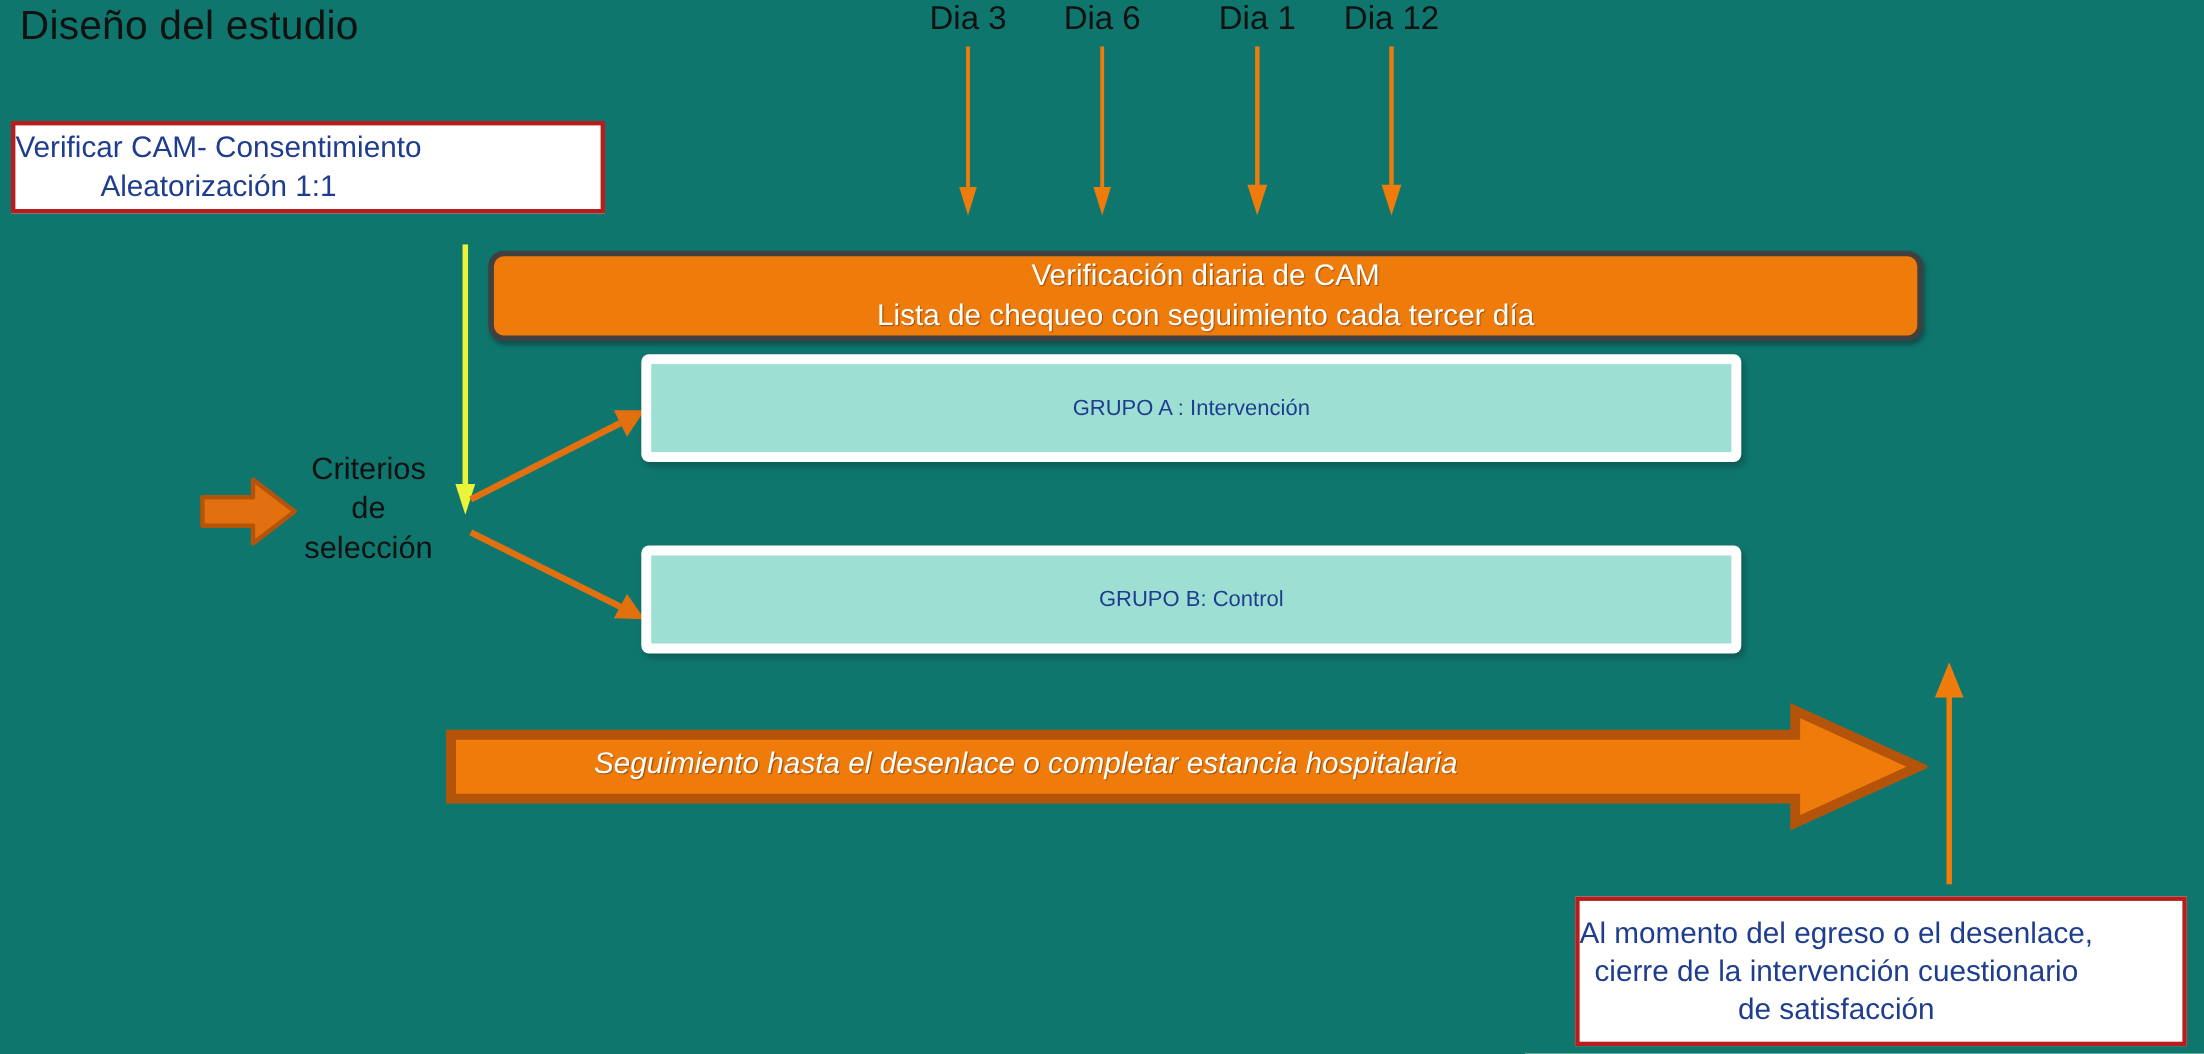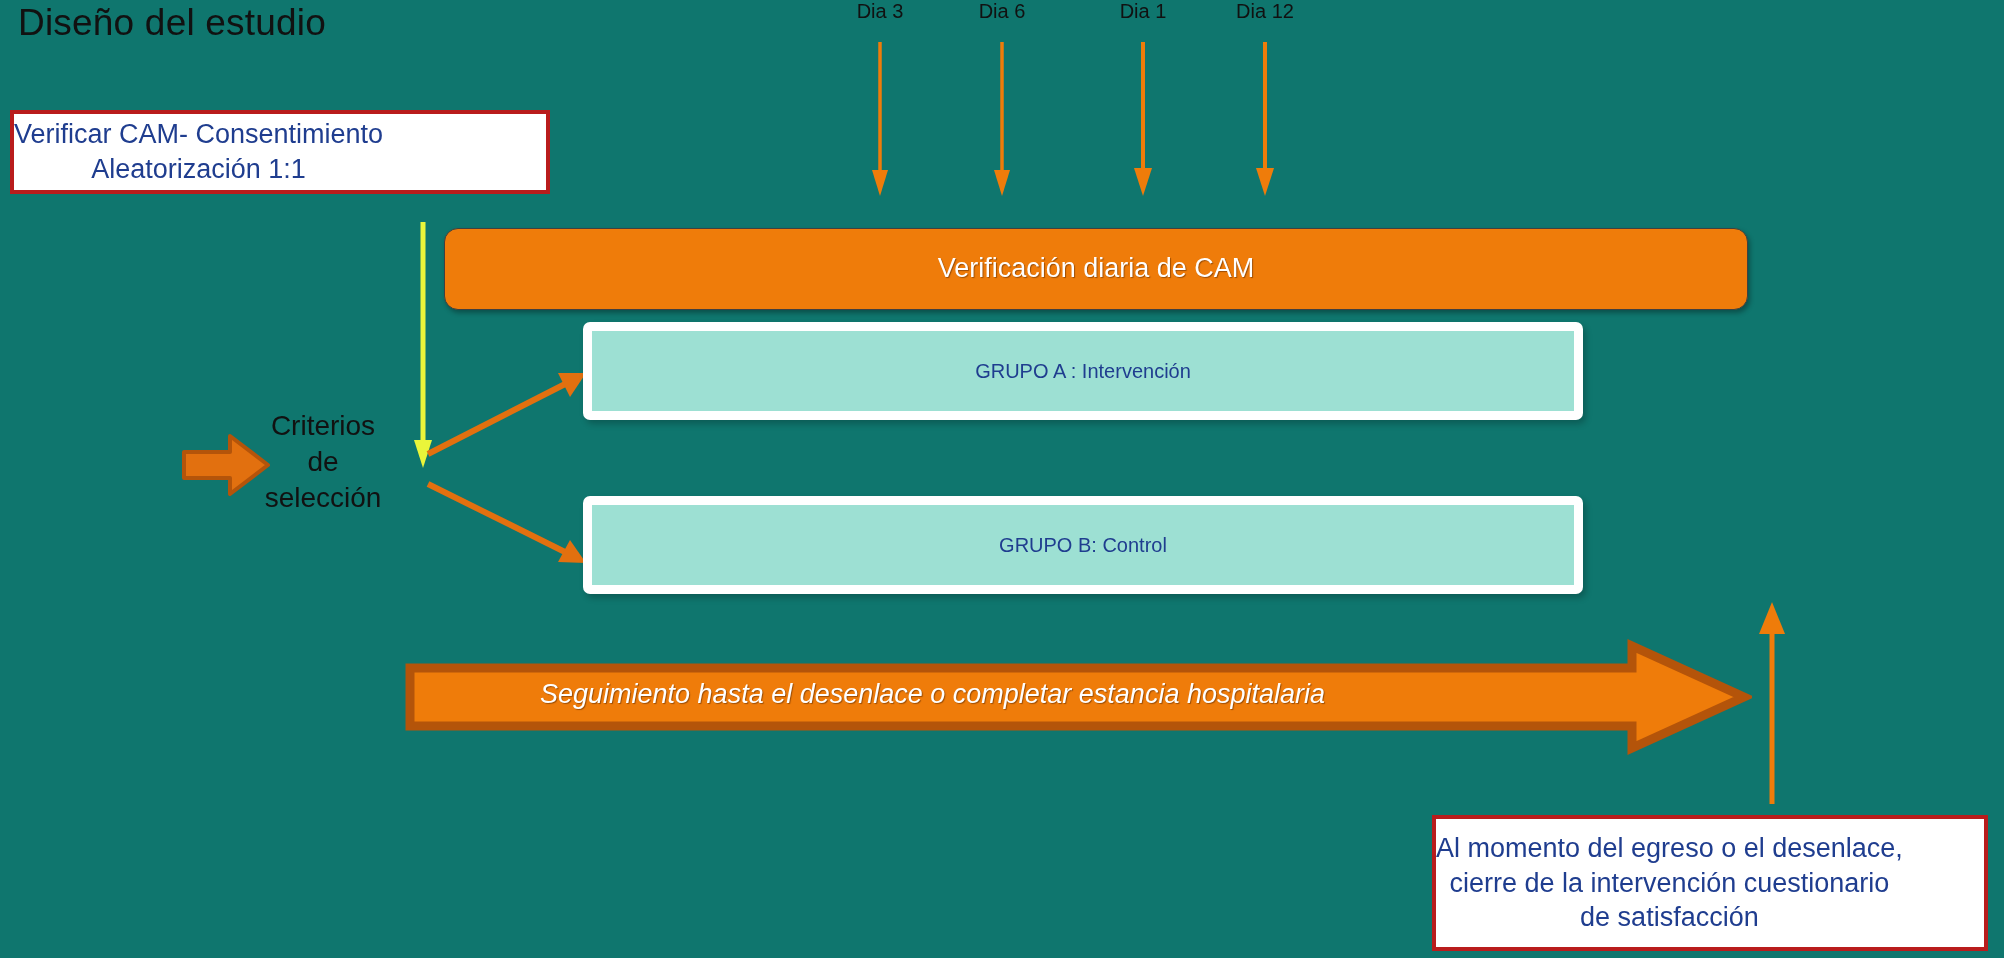--- a/index.html
+++ b/index.html
@@ -53,42 +53,42 @@
     left: 1432px;
     top: 815px;
     width: 556px;
     height: 136px;
     font-size: 27px;
   }
   .callout-line { display: block; white-space: nowrap; }
 
   
   .day-label {
-    font-size: 20px;
+    font-size: 30px;
     color: #111111;
     white-space: nowrap;
     transform: translateX(-50%);
     top: 0px;
   }
   .day-arrow {
     top: 42px;
     height: 154px;
     width: 20px;
     transform: translateX(-50%);
   }
 
   
   #daily-check-banner {
     left: 444px;
     top: 228px;
     width: 1304px;
     height: 82px;
     box-sizing: border-box;
     background: #ef7c0a;
-    border: 1px solid #404040;
+    border: 5px solid #404040;
     border-radius: 14px;
     box-shadow: 2px 3px 5px rgba(0,0,0,0.32);
     display: flex;
     flex-direction: column;
     align-items: center;
     justify-content: center;
     color: #ffffff;
     font-size: 27px;
     line-height: 1.33;
     text-shadow: 1px 1px 1px rgba(90,40,0,0.55);
@@ -122,21 +122,21 @@
   #population-label {
     left: 22px;
     top: 428px;
     width: 145px;
     font-size: 28px;
     color: #111111;
     text-align: center;
     line-height: 1.3;
   }
   #criteria-label {
-    left: 248px;
+    left: 260px;
     top: 408px;
     width: 150px;
     font-size: 28px;
     color: #111111;
     text-align: center;
     line-height: 1.28;
   }
   #population-label span, #criteria-label span { display: block; }
 
   #population-arrow { left: 178px; top: 430px; width: 95px; height: 70px; }
@@ -197,20 +197,21 @@
     <line x1="10" y1="0" x2="10" y2="134" stroke="#ef7c0a" stroke-width="4"></line>
     <polygon points="10,154 1,126 19,126" fill="#ef7c0a"></polygon>
   </svg>
   <svg class="abs day-arrow" style="left:1265px" viewBox="0 0 20 154">
     <line x1="10" y1="0" x2="10" y2="134" stroke="#ef7c0a" stroke-width="4"></line>
     <polygon points="10,154 1,126 19,126" fill="#ef7c0a"></polygon>
   </svg>
 
   <div class="abs" id="daily-check-banner">
     <span>Verificación diaria de CAM</span>
+    <span>Lista de chequeo con seguimiento cada tercer día</span>
   </div>
 
   <svg class="abs" id="yellow-drop-arrow" viewBox="0 0 36 246">
     <line x1="18" y1="0" x2="18" y2="222" stroke="#eaf53a" stroke-width="5"></line>
     <polygon points="18,246 9,218 27,218" fill="#eaf53a"></polygon>
   </svg>
 
   <svg class="abs" id="split-arrows" viewBox="0 0 200 240">
     <g>
       <line x1="28" y1="104" x2="173" y2="30" stroke="#e2700f" stroke-width="6"></line>

